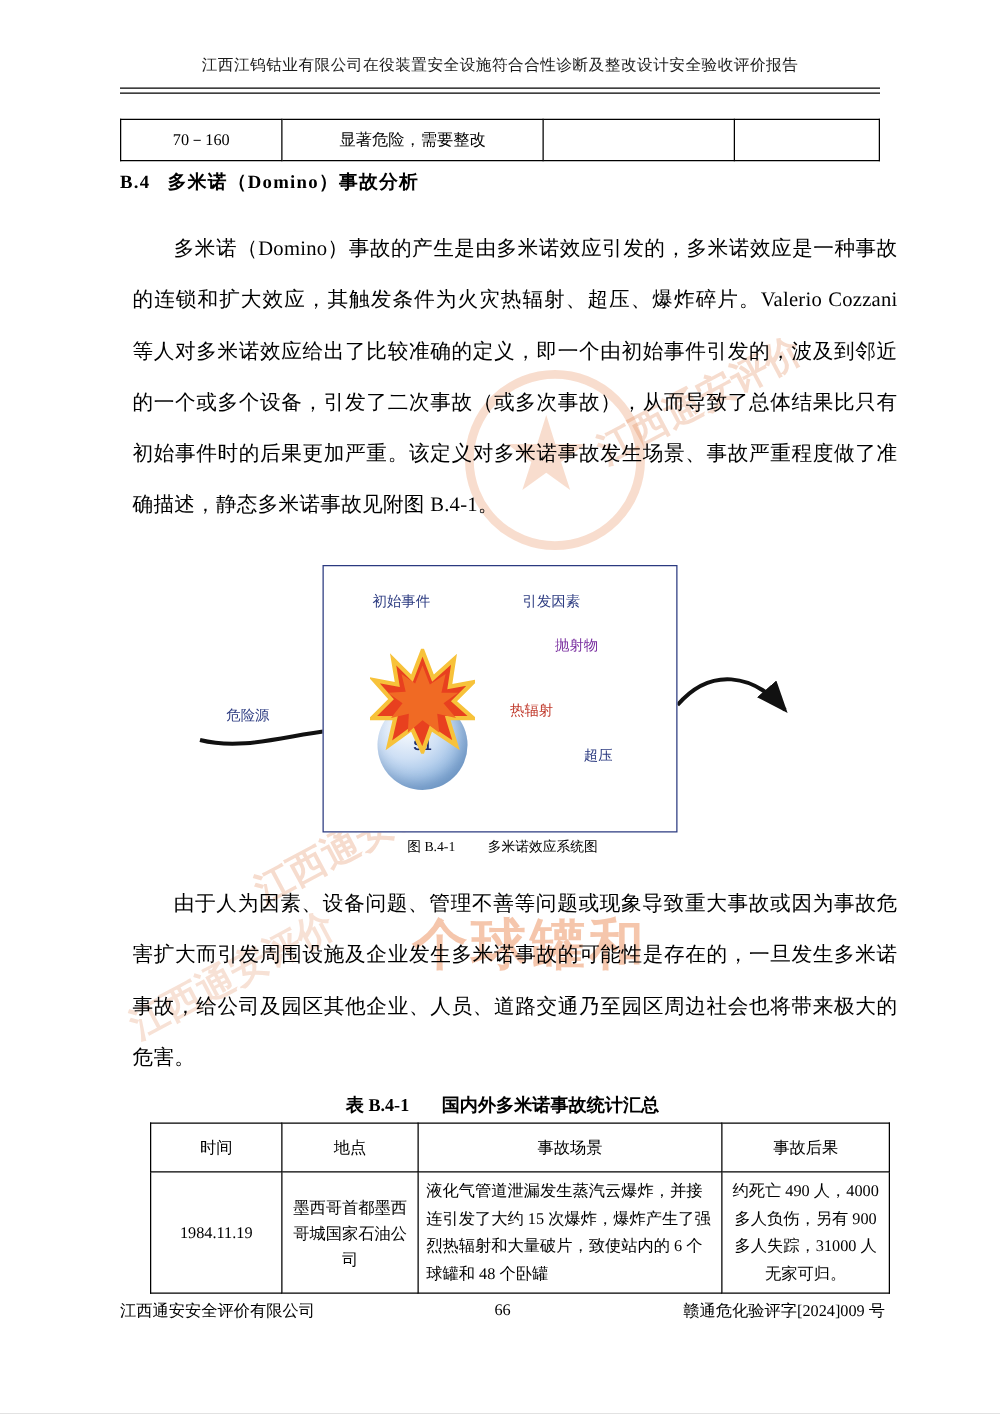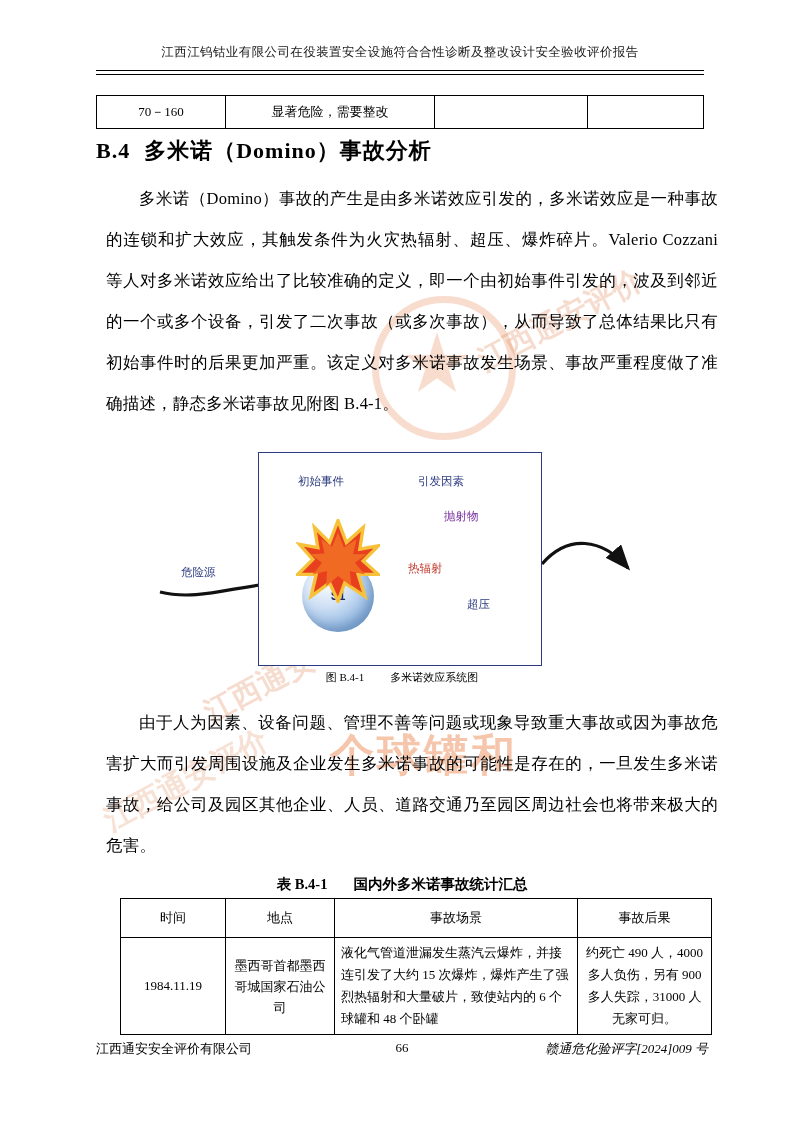--- a/index.html
+++ b/index.html
@@ -63,21 +63,21 @@
     text-align: center;
     vertical-align: middle;
     padding: 2px 4px;
     color: #000;
   }
   
   .sec-title {
     position: absolute;
     top: 136px;
     left: 96px;
-    font-size: 22px;
+    font-size: 15px;
     font-weight: bold;
     color: #000;
     letter-spacing: 1px;
     text-align: right;
   }
   .sec-title .num { margin-right: 14px; }
 
   .para {
     position: absolute;
     left: 96px;
@@ -209,21 +209,21 @@
   .footer {
     position: absolute;
     top: 1040px;
     left: 96px;
     width: 612px;
     font-size: 13px;
     color: #000;
   }
   .footer .left { position: absolute; left: 0; }
   .footer .center { position: absolute; left: 50%; transform: translateX(-50%); }
-  .footer .right { position: absolute; right: 0; font-style: italic; }
+  .footer .right { position: absolute; right: 0; }
 
   
   .wm {
     position: absolute;
     color: rgba(225, 118, 60, 0.30);
     font-weight: bold;
     font-family: "Liberation Serif", serif;
     white-space: nowrap;
     pointer-events: none;
     user-select: none;

